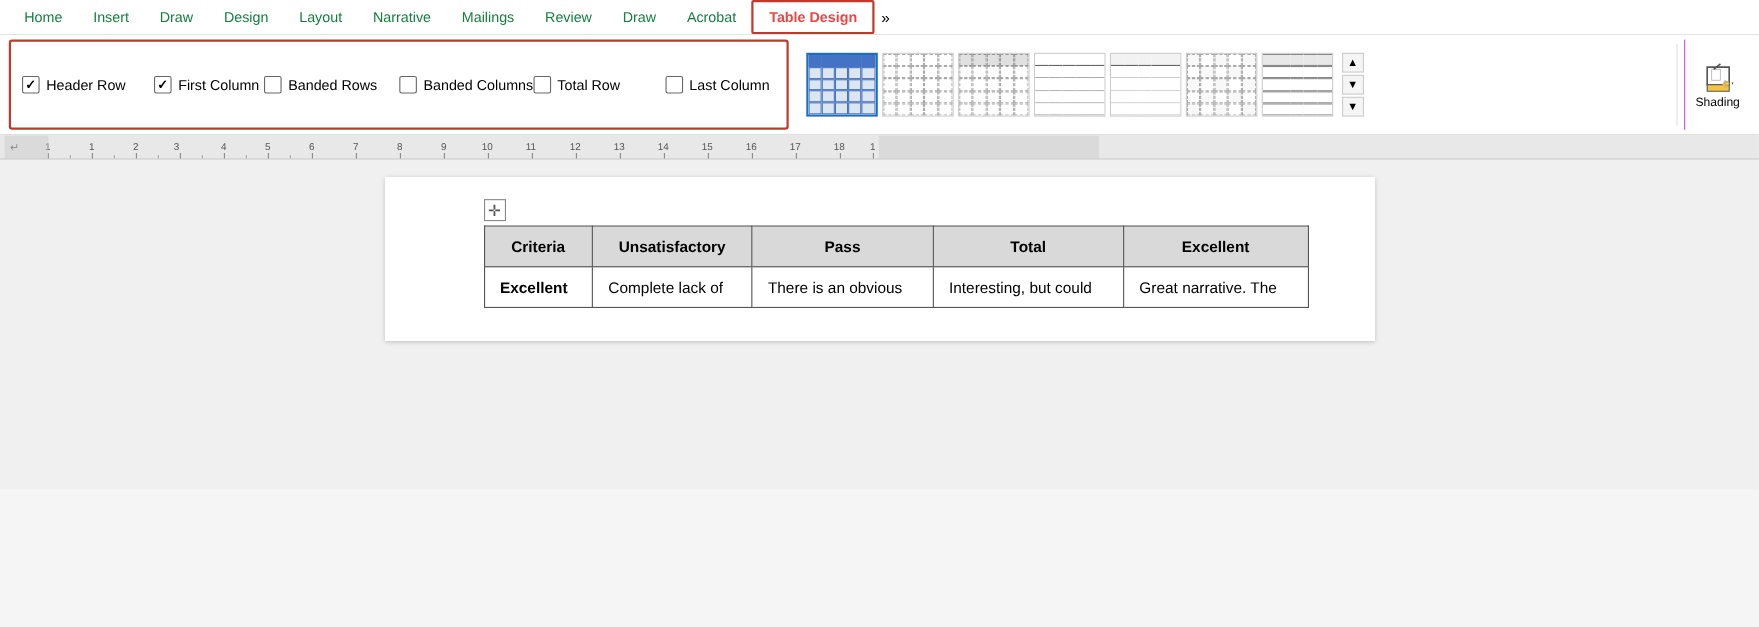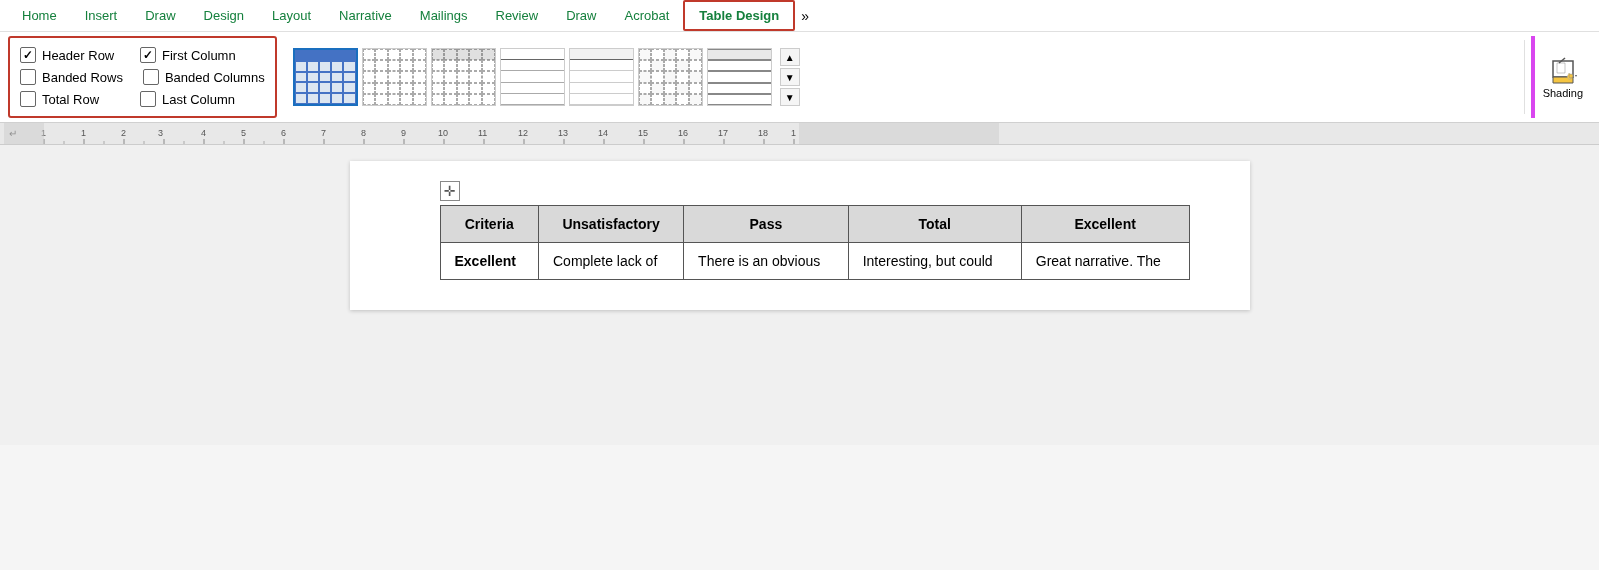--- a/index.html
+++ b/index.html
@@ -11,35 +11,34 @@
     .ribbon-tab {
       padding: 6px 14px;
       font-size: 13px;
       cursor: pointer;
       color: #15803d;
       border: none;
       background: none;
       position: relative;
     }
     .ribbon-tab.table-design-tab {
-      color: #15803d;
+      color: #ef4444;
       font-weight: 700;
       border: 2px solid #c0392b;
       border-radius: 2px;
     }
 
     .ribbon-content { display: flex; align-items: stretch; padding: 4px 8px; background: #fff; min-height: 90px; gap: 0; }
 
     
     .style-options-group {
       border: 2px solid #c0392b;
       border-radius: 3px;
       padding: 6px 10px;
       display: flex;
-      flex-direction: column;
       justify-content: space-around;
       margin-right: 12px;
       min-width: 220px;
     }
     .checkbox-pair {
       display: flex;
       gap: 20px;
     }
     .checkbox-item {
       display: flex;
@@ -130,21 +129,21 @@
       justify-content: center;
     }
 
     
     .shading-section {
       display: flex;
       flex-direction: column;
       align-items: center;
       justify-content: center;
       padding: 4px 8px;
-      border-left: 4px solid #d946ef;
+      border-left: 1px solid #d946ef;
       min-width: 60px;
     }
     .shading-icon {
       width: 32px;
       height: 32px;
       position: relative;
     }
 
     
     .ruler {

